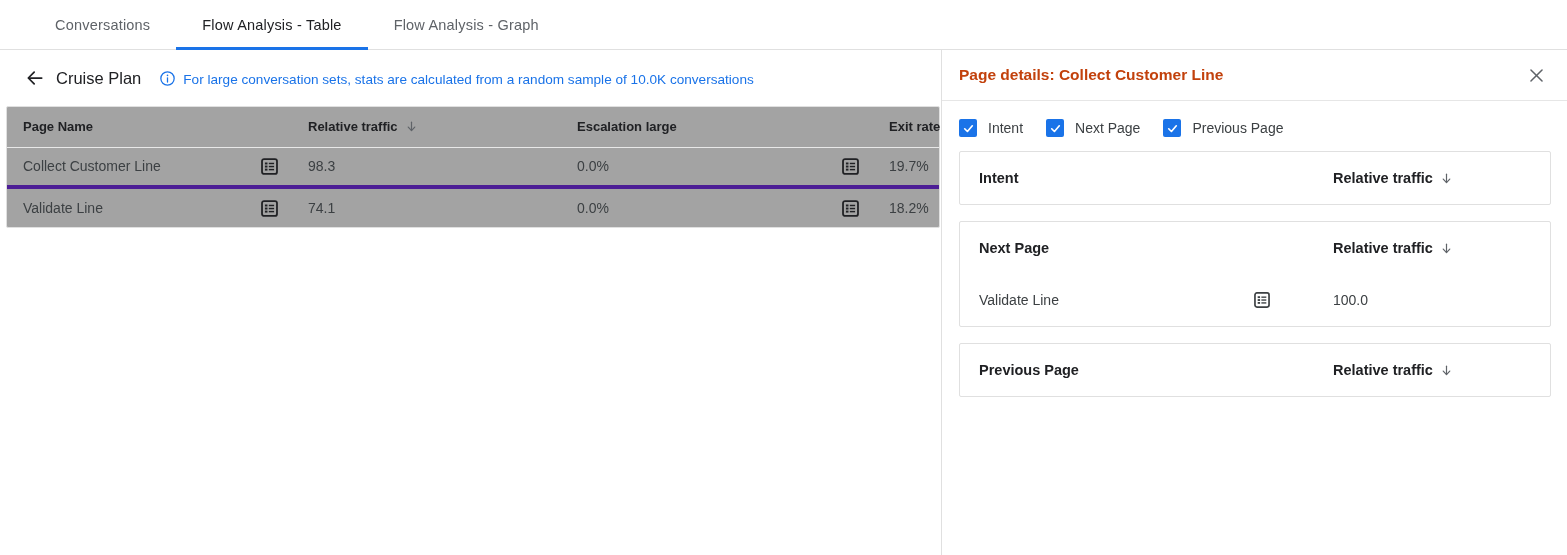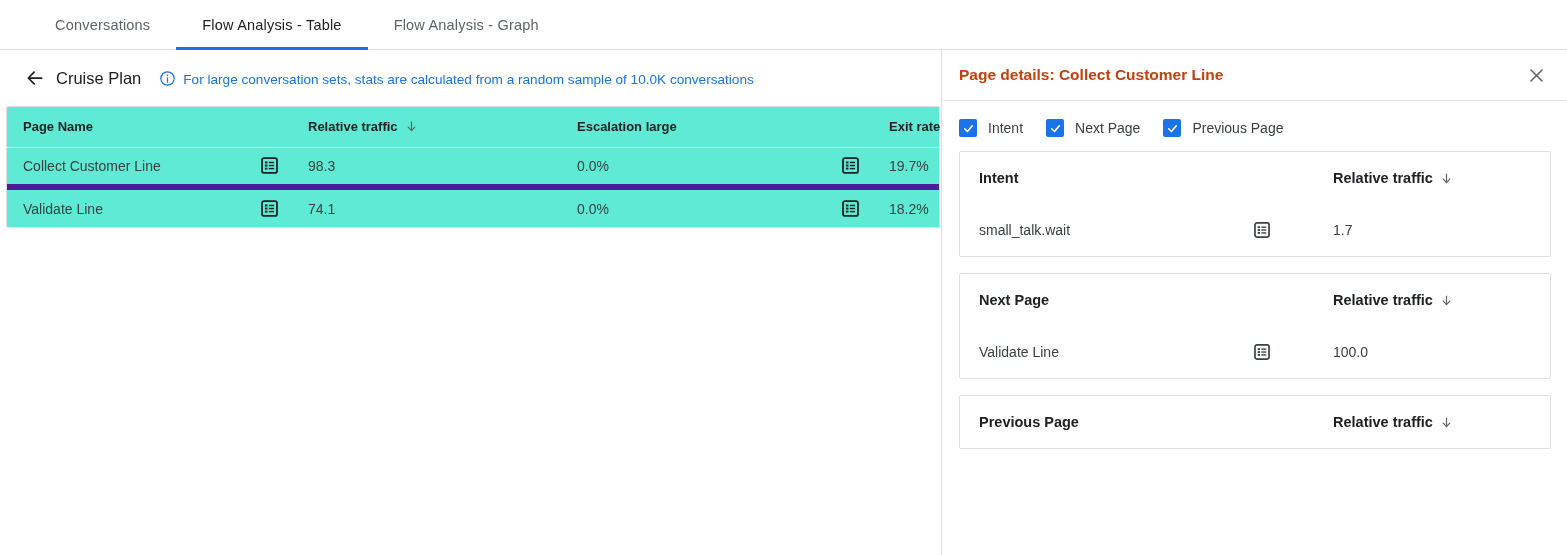--- a/index.html
+++ b/index.html
@@ -101,21 +101,21 @@
     font-size: 13.6px;
     color: #1a73e8;
     white-space: nowrap;
   }
 
   
   .table-outer {
     margin: 0 1px 0 6px;
     border: 1px solid #e0e0e0;
     border-radius: 2px;
-    background: #5eead4;
+    background: #a3a3a3;
   }
   table.grid {
     width: 100%;
     border-collapse: collapse;
     table-layout: fixed;
   }
   table.grid th {
     text-align: left;
     font-size: 13px;
     font-weight: 700;
@@ -124,21 +124,21 @@
     height: 40px;
     border-bottom: 1px solid #e8e8e8;
     vertical-align: middle;
     white-space: nowrap;
   }
   table.grid td {
     font-size: 14px;
     color: #3c4043;
     padding: 0 0 0 16px;
     height: 40px;
-    border-bottom: 6px solid #4c1d95;
+    border-bottom: 4px solid #4c1d95;
     vertical-align: middle;
     white-space: nowrap;
   }
   table.grid tbody tr:last-child td { border-bottom: none; }
 
   .th-inner { display: inline-flex; align-items: center; gap: 7px; }
   .sort-arrow { width: 13px; height: 13px; display: block; }
   .list-icon {
     width: 17px; height: 17px;
     display: block;
@@ -455,37 +455,20 @@
                   <svg width="13" height="13" viewBox="0 0 24 24" fill="none" stroke="#5f6368" stroke-width="2.2" stroke-linecap="round" stroke-linejoin="round">
                     <line x1="12" y1="4" x2="12" y2="19"></line>
                     <polyline points="6,13 12,19.5 18,13"></polyline>
                   </svg>
                 </span>
               </span>
             </th>
           </tr>
         </thead>
         <tbody>
-          <tr>
-            <td>small_talk.wait</td>
-            <td class="icon-cell">
-              <span class="list-icon">
-                <svg width="16" height="16" viewBox="0 0 20 20">
-                  <rect x="1.2" y="1.2" width="17.6" height="17.6" rx="2.4" fill="none" stroke="#3c4043" stroke-width="2.1"></rect>
-                  <rect x="4.6" y="5.3" width="3" height="2.3" fill="#3c4043"></rect>
-                  <rect x="9.2" y="5.6" width="6.2" height="1.7" fill="#3c4043"></rect>
-                  <rect x="4.6" y="8.9" width="3" height="2.3" fill="#3c4043"></rect>
-                  <rect x="9.2" y="9.2" width="6.2" height="1.7" fill="#3c4043"></rect>
-                  <rect x="4.6" y="12.5" width="3" height="2.3" fill="#3c4043"></rect>
-                  <rect x="9.2" y="12.8" width="6.2" height="1.7" fill="#3c4043"></rect>
-                </svg>
-              </span>
-            </td>
-            <td>1.7</td>
-          </tr>
         </tbody>
       </table>
     </div>
 
     <div class="panel-table">
       <table class="ptbl">
         <colgroup>
             <col class="pcol-name">
             <col class="pcol-ic">
             <col class="pcol-rel">

